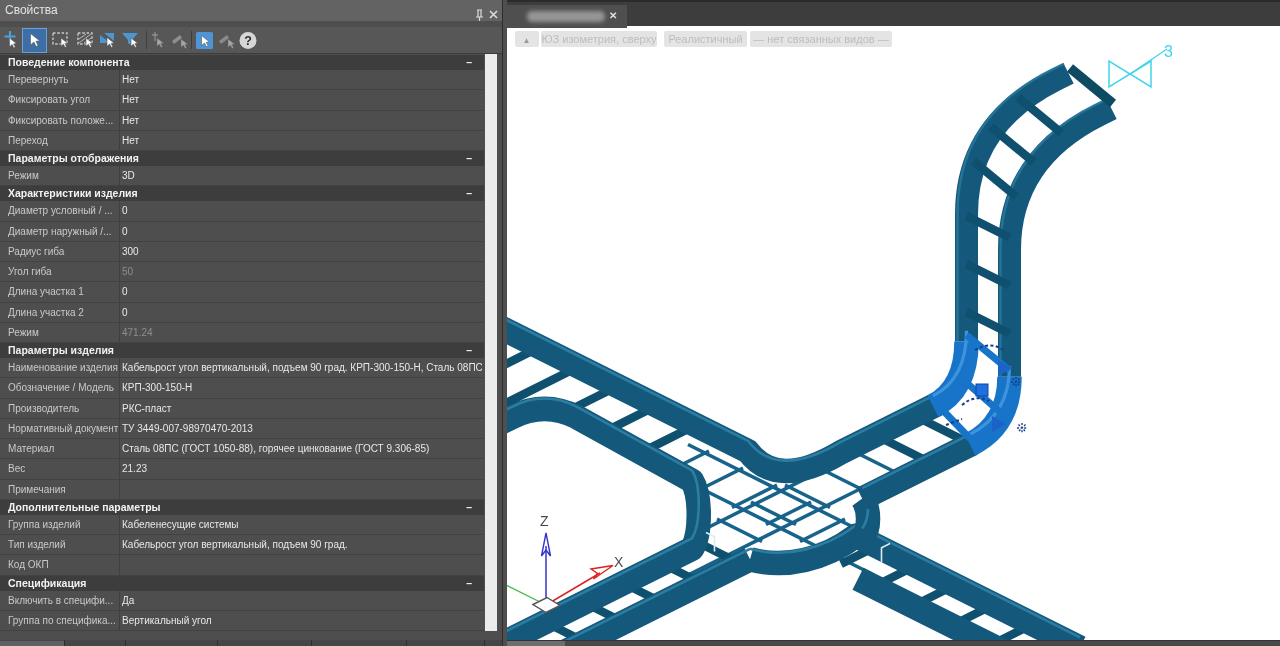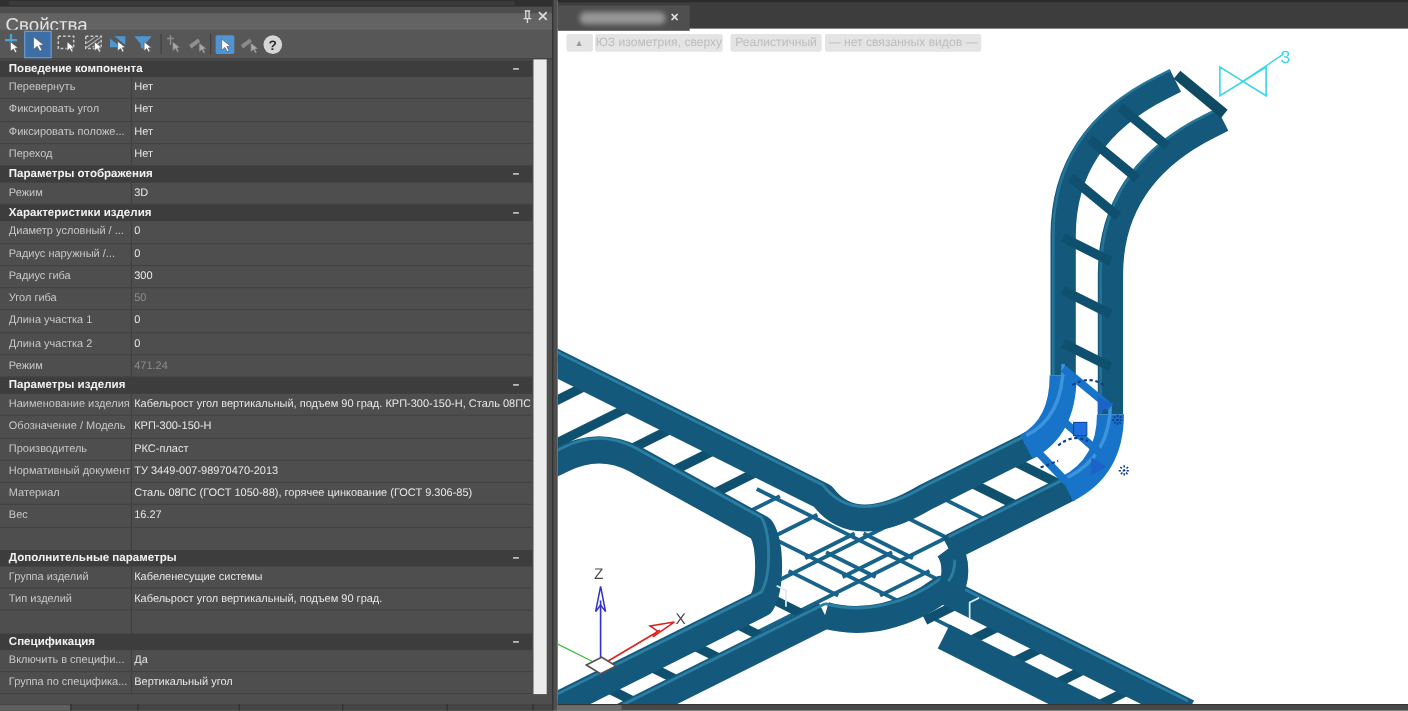--- a/index.html
+++ b/index.html
@@ -1,17 +1,17 @@
 <!DOCTYPE html>
 <html><head><meta charset="utf-8"><style>
 *{margin:0;padding:0;box-sizing:border-box}
 body{width:1280px;height:646px;overflow:hidden;font-family:"Liberation Sans",sans-serif;background:#4e4e4e}
 #left{position:absolute;left:0;top:0;width:502px;height:646px;background:#4e4e4e}
 #topstrip{position:absolute;left:0;top:0;width:502px;height:6px;background:#2f2f2f}
-#title{position:absolute;left:0;top:12px;width:532px;height:21px;background:#636363;color:#e3e3e3;font-size:17px;line-height:21px;padding-left:5px}
+#title{position:absolute;left:0;top:0;width:532px;height:21px;background:#636363;color:#e3e3e3;font-size:12px;line-height:21px;padding-left:5px}
 #toolbar{position:absolute;left:0;top:27px;width:502px;height:27px;background:#575757;border-bottom:1px solid #3c3c3c}
 #grid{position:absolute;left:0;top:0;width:564px;height:640px;background:transparent;overflow:hidden}
 .hdr{position:absolute;left:0;width:484px;height:15.0px;background:#3d3d3d;color:#f2f2f2;font-size:10.5px;font-weight:bold;line-height:15.0px;padding-left:8px}
 .hdr .mns{position:absolute;right:12px;top:0;font-weight:bold}
 .row{position:absolute;left:0;width:484px;height:20.25px;border-bottom:1px solid #424242;color:#c9c9c9;font-size:10px;line-height:20.25px;white-space:nowrap}
 .lab{position:absolute;left:8px;width:111px;overflow:hidden}
 .val{position:absolute;left:122px;right:2px;color:#e8e8e8;overflow:hidden}
 .val.dim{color:#8e8e8e}
 .vline{position:absolute;left:119px;top:0;bottom:0;width:1px;background:#3f3f3f}
 #sbar{position:absolute;left:484.5px;top:54px;width:12.5px;height:577px;background:#ececec}
@@ -88,21 +88,21 @@
 <div class="row" style="top:166.00px">
         <div class="lab">Режим</div>
         <div class="val">3D</div>
       </div>
 <div class="hdr" style="top:186.25px"><span>Характеристики изделия</span><span class="mns">–</span></div>
 <div class="row" style="top:201.25px">
         <div class="lab">Диаметр условный / ...</div>
         <div class="val">0</div>
       </div>
 <div class="row" style="top:221.50px">
-        <div class="lab">Радиус наружный /...</div>
+        <div class="lab">Диаметр наружный /...</div>
         <div class="val">0</div>
       </div>
 <div class="row" style="top:241.75px">
         <div class="lab">Радиус гиба</div>
         <div class="val">300</div>
       </div>
 <div class="row" style="top:262.00px">
         <div class="lab">Угол гиба</div>
         <div class="val dim">50</div>
       </div>
@@ -134,30 +134,38 @@
 <div class="row" style="top:418.75px">
         <div class="lab">Нормативный документ</div>
         <div class="val">ТУ 3449-007-98970470-2013</div>
       </div>
 <div class="row" style="top:439.00px">
         <div class="lab">Материал</div>
         <div class="val">Сталь 08ПС  (ГОСТ 1050-88), горячее цинкование (ГОСТ 9.306-85)</div>
       </div>
 <div class="row" style="top:459.25px">
         <div class="lab">Вес</div>
-        <div class="val">16.27</div>
+        <div class="val">21.23</div>
+      </div>
+<div class="row" style="top:479.50px">
+        <div class="lab">Примечания</div>
+        <div class="val"></div>
       </div>
 <div class="hdr" style="top:499.75px"><span>Дополнительные параметры</span><span class="mns">–</span></div>
 <div class="row" style="top:514.75px">
         <div class="lab">Группа изделий</div>
         <div class="val">Кабеленесущие системы</div>
       </div>
 <div class="row" style="top:535.00px">
         <div class="lab">Тип изделий</div>
         <div class="val">Кабельрост угол вертикальный, подъем 90 град.</div>
+      </div>
+<div class="row" style="top:555.25px">
+        <div class="lab">Код ОКП</div>
+        <div class="val"></div>
       </div>
 <div class="hdr" style="top:575.50px"><span>Спецификация</span><span class="mns">–</span></div>
 <div class="row" style="top:590.50px">
         <div class="lab">Включить в специфи...</div>
         <div class="val">Да</div>
       </div>
 <div class="row" style="top:610.75px">
         <div class="lab">Группа по специфика...</div>
         <div class="val">Вертикальный угол</div>
       </div>

